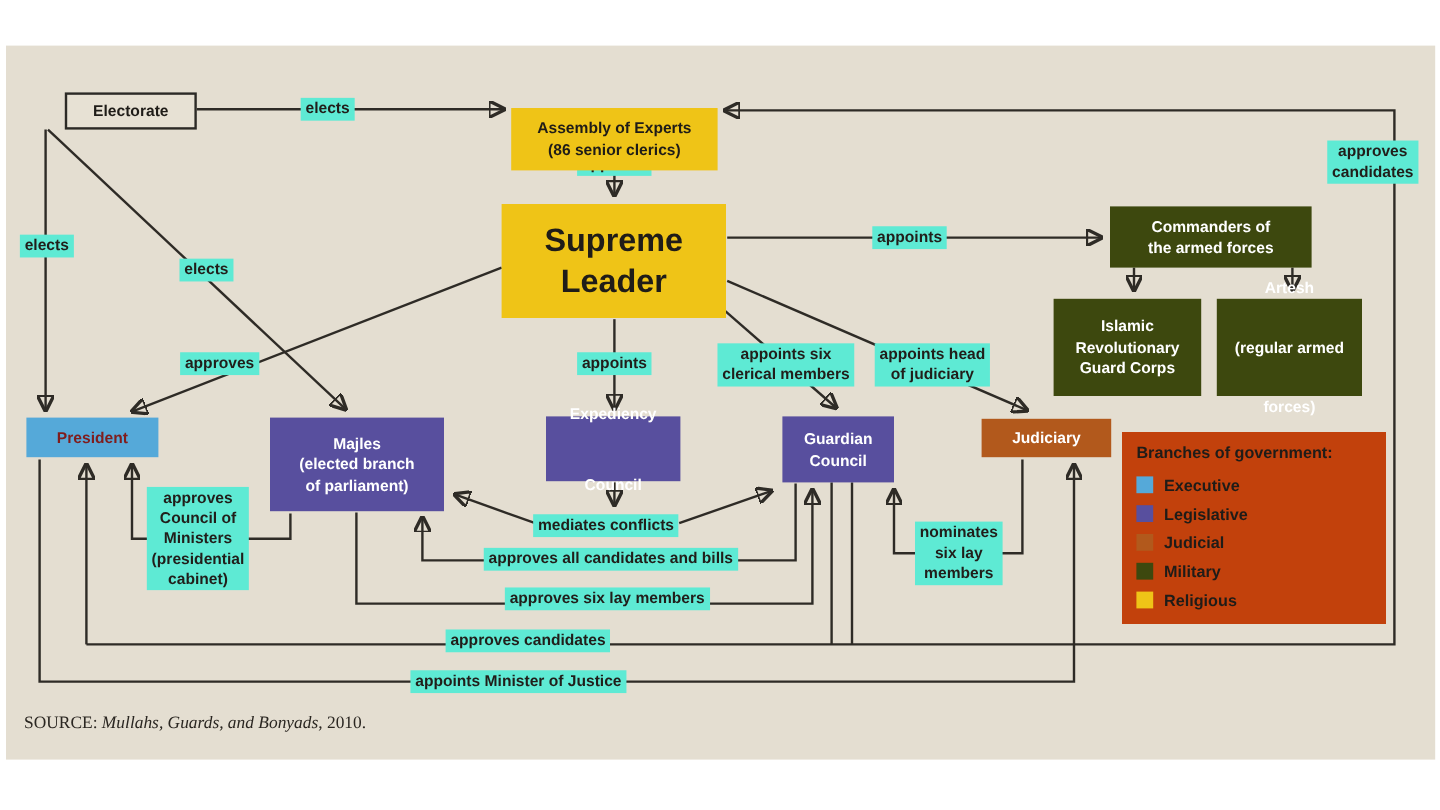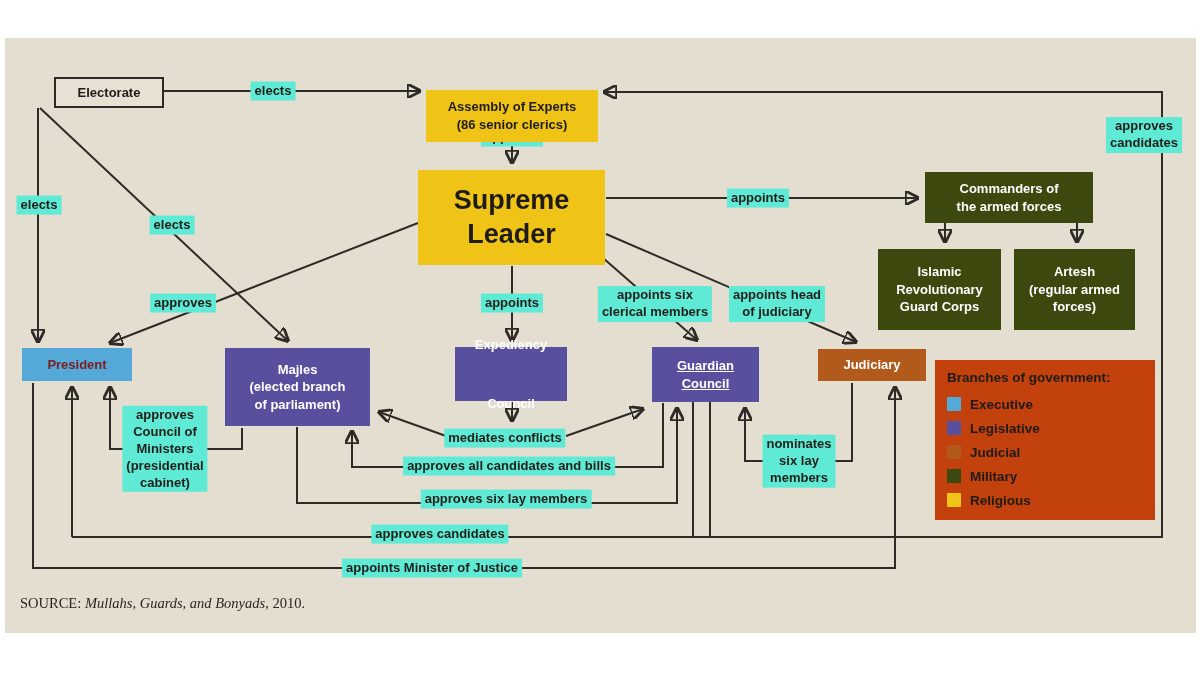--- a/index.html
+++ b/index.html
@@ -130,38 +130,38 @@
   </div>
   <div class="node military" style="left:925px;top:172px;width:168px;height:51px;align-items:center;">
     <span>Commanders of</span>
     <span>the armed forces</span>
   </div>
   <div class="node military" style="left:878px;top:249px;width:123px;height:81px;">
     <span>Islamic</span>
     <span>Revolutionary</span>
     <span>Guard Corps</span>
   </div>
-  <div class="node military" style="left:1014px;top:249px;width:121px;height:81px;">
+  <div class="node military" style="left:1014px;top:249px;width:121px;height:81px;gap:32px;">
     <span>Artesh</span>
     <span>(regular armed</span>
     <span>forces)</span>
   </div>
   <div class="node executive" style="left:22px;top:348px;width:110px;height:33px;">
     <span>President</span>
   </div>
   <div class="node legislative" style="left:225px;top:348px;width:145px;height:78px;">
     <span>Majles</span>
     <span>(elected branch</span>
     <span>of parliament)</span>
   </div>
   <div class="node legislative" style="left:455px;top:347px;width:112px;height:54px;gap:41px;">
     <span>Expediency</span>
     <span>Council</span>
   </div>
-  <div class="node legislative" style="left:652px;top:347px;width:107px;height:55px;text-decoration:underline;">
+  <div class="node legislative" style="left:652px;top:347px;width:93px;height:55px;">
     <span>Guardian</span>
     <span>Council</span>
   </div>
   <div class="node judicial" style="left:818px;top:349px;width:108px;height:32px;">
     <span>Judiciary</span>
   </div>
 
   <div class="legend">
     <div class="legend-title">Branches of government:</div>
     <div class="legend-row">

